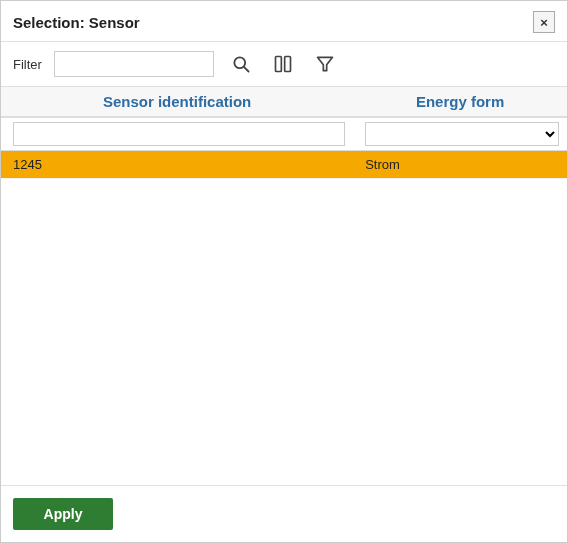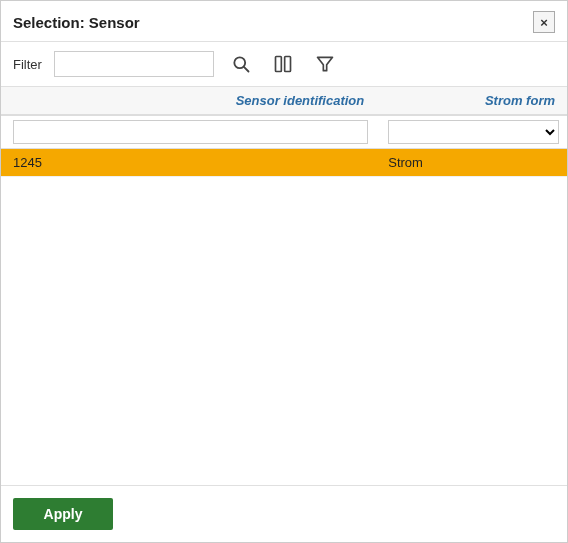--- a/index.html
+++ b/index.html
@@ -87,26 +87,25 @@
     }
     table {
       width: 100%;
       border-collapse: collapse;
     }
     .col-header {
       background: #f7f7f7;
       border-bottom: 2px solid #ddd;
     }
     .col-header th {
-      text-align: right;
+      text-align: center;
       padding: 6px 12px;
       font-weight: bold;
       color: #2e6da4;
-      font-size: 13px;
-      font-style: italic;
+      font-size: 15px;
     }
     .filter-row-table td {
       padding: 4px 8px 4px 12px;
       border-bottom: 1px solid #ddd;
     }
     .col-filter-input {
       border: 1px solid #ccc;
       height: 24px;
       width: 100%;
       padding: 2px 4px;
@@ -203,21 +202,21 @@
         <polygon points="3,4 21,4 14,13 14,20 10,20 10,13"></polygon>
       </svg>
     </button>
   </div>
 
   <div class="table-container">
     <table>
       <thead>
         <tr class="col-header">
           <th>Sensor identification</th>
-          <th>Strom form</th>
+          <th>Energy form</th>
         </tr>
         <tr class="filter-row-table">
           <td>
             <input class="col-filter-input" type="text" value="" style="">
           </td>
           <td>
             <select class="col-filter-select">
               <option value=""></option>
               <option value="Strom">Strom</option>
             </select>

